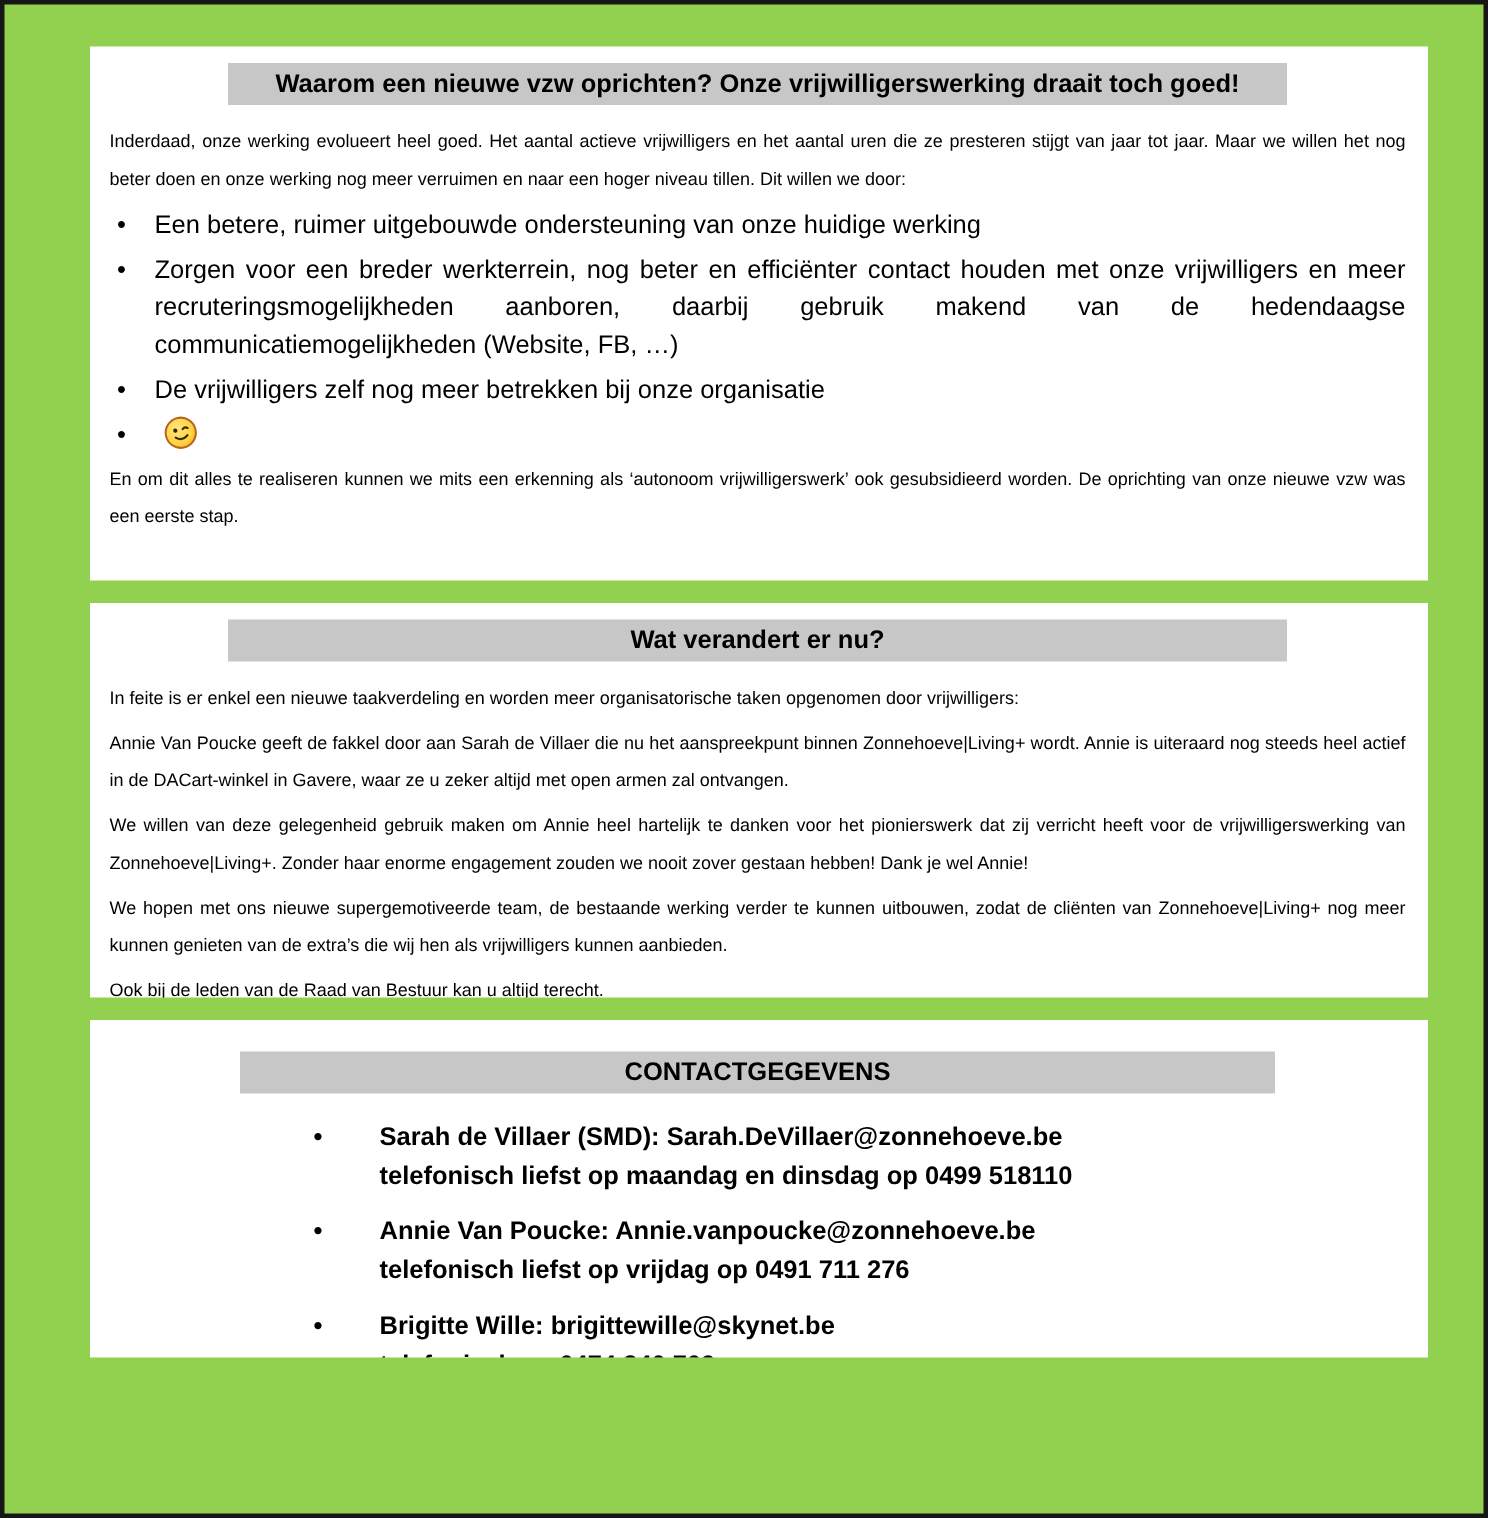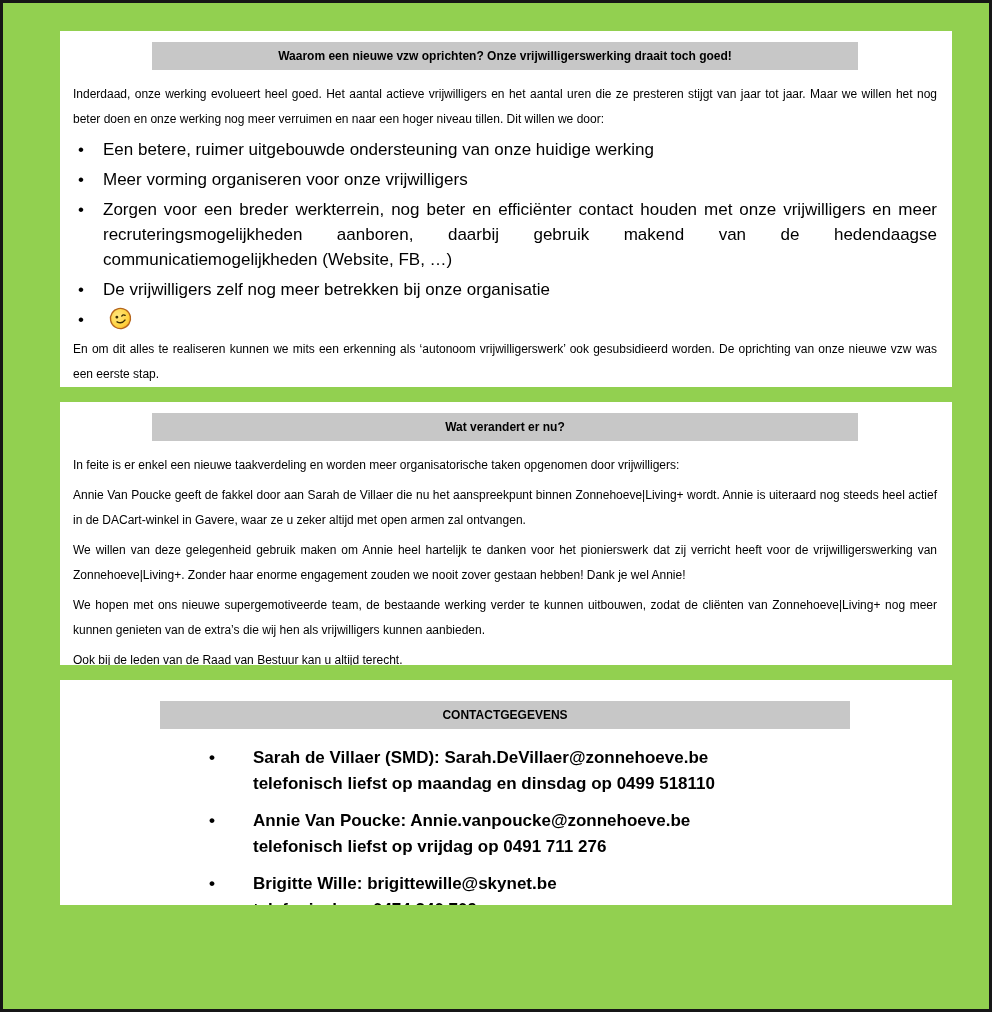--- a/index.html
+++ b/index.html
@@ -25,21 +25,21 @@
   }
   .box-why { height: 356px; }
   .box-what { height: 263px; }
   .box-contact { height: 225px; padding-top: 21px; }
   .header-bar {
     background: var(--headerbg, #C7C7C7);
     height: 28px;
     line-height: 28px;
     text-align: center;
     font-weight: bold;
-    font-size: 12px;
+    font-size: 17px;
     margin: 0 auto 12px auto;
   }
   .header-why, .header-what { width: 706px; }
   .header-contact { width: 690px; margin-bottom: 16px; }
   .para {
     font-size: 12px;
     line-height: 25px;
     text-align: justify;
     margin-bottom: 5px;
   }
@@ -85,23 +85,20 @@
 <div class="page">
 
   <section class="box box-why">
     <div class="header-bar header-why">
       <span>Waarom een nieuwe vzw oprichten? Onze vrijwilligerswerking draait toch goed!</span>
     </div>
     <p class="para">Inderdaad, onze werking evolueert heel goed. Het aantal actieve vrijwilligers en het aantal uren die ze presteren stijgt van jaar tot jaar. Maar we willen het nog beter doen en onze werking nog meer verruimen en naar een hoger niveau tillen.  Dit willen we door:</p>
     <ul class="bullets">
       <li>
         <span>Een betere, ruimer uitgebouwde ondersteuning van onze huidige werking</span>
-      </li>
-      <li>
-        <span>Meer vorming organiseren voor onze vrijwilligers</span>
       </li>
       <li>
         <span>Zorgen voor een breder werkterrein, nog beter en efficiënter contact houden met onze vrijwilligers en meer recruteringsmogelijkheden aanboren, daarbij gebruik makend van de hedendaagse communicatiemogelijkheden (Website, FB, …)</span>
       </li>
       <li>
         <span>De vrijwilligers zelf nog meer betrekken bij onze organisatie</span>
       </li>
       <li>
         <svg class="wink" viewBox="0 0 24 24" aria-hidden="true">
           <defs>

